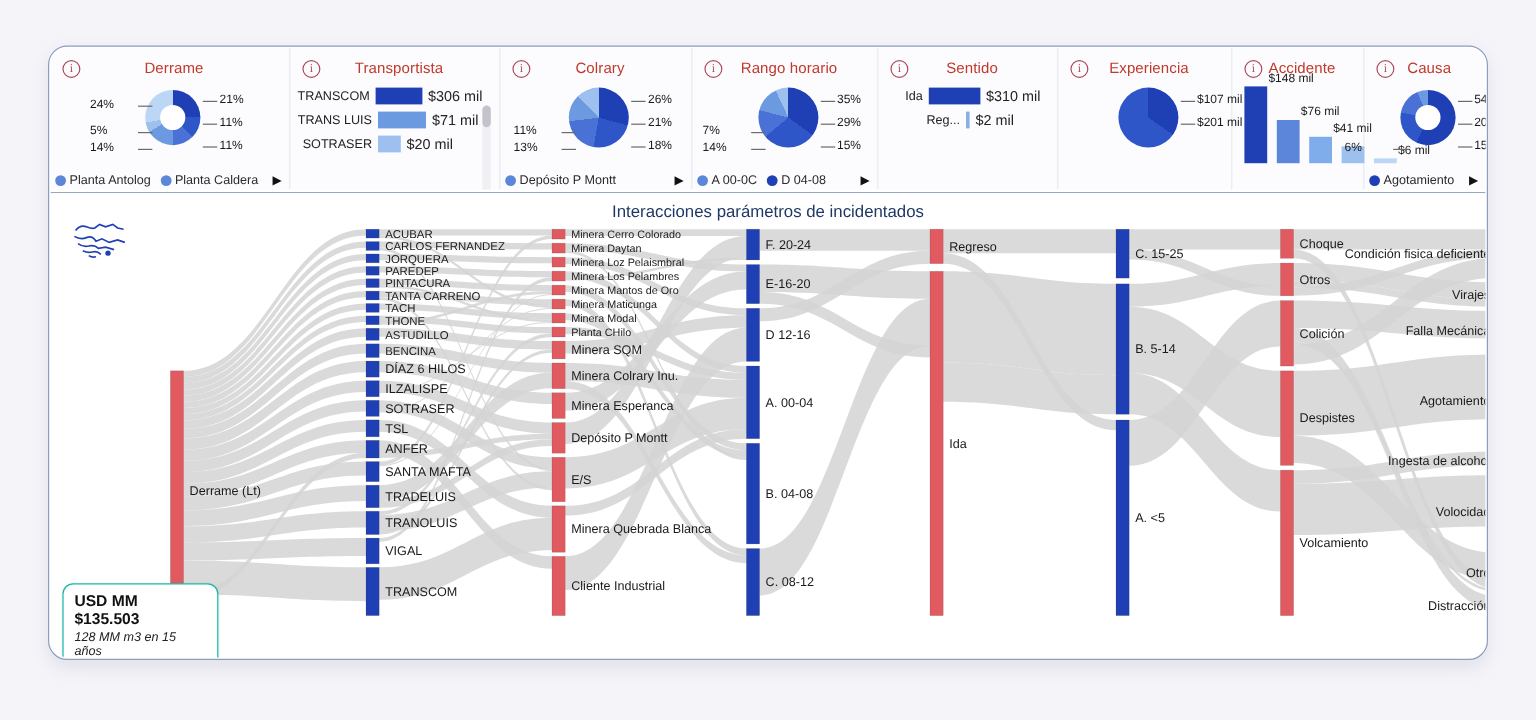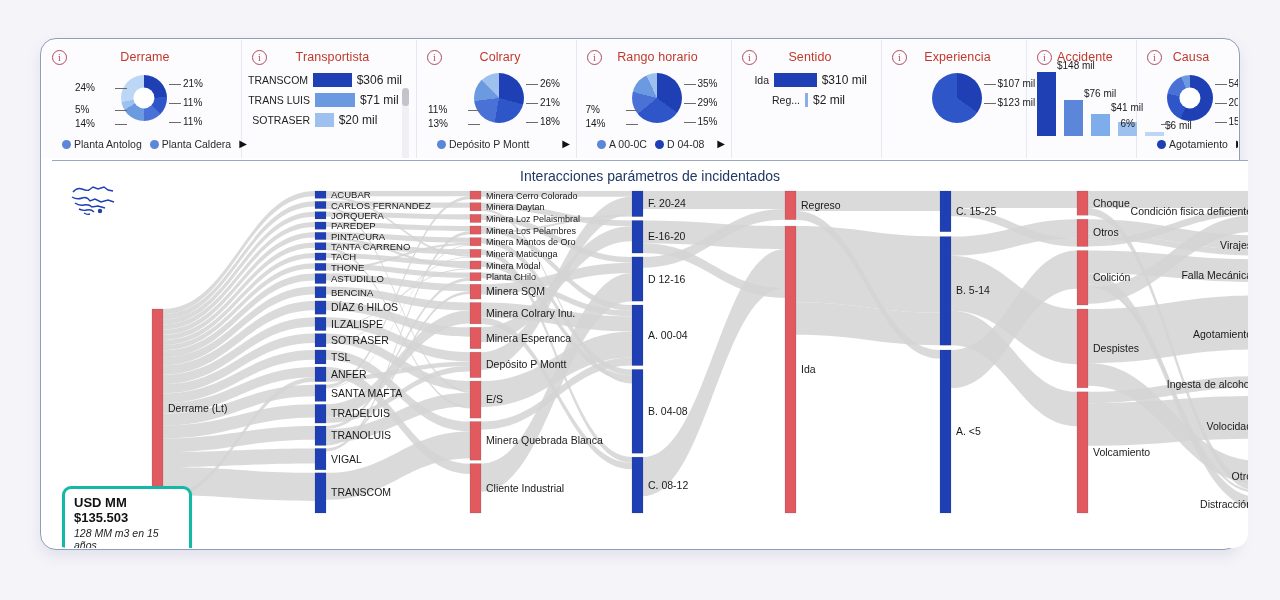--- a/index.html
+++ b/index.html
@@ -52,22 +52,22 @@
   }
   .kpi-title {
     flex: 1; text-align: center;
     font-size: 12.5px; color: #c0392b;
     letter-spacing: .1px;
     padding-right: 14px;
     white-space: nowrap;
   }
   .kpi-body { position: relative; height: 68px; }
   .kpi-legend {
-    position: absolute; bottom: 2px; left: 20px; right: 4px;
-    height: 18px; display: flex; align-items: flex-start; gap: 8px;
+    position: absolute; bottom: 2px; left: 4px; right: 4px;
+    height: 18px; display: flex; align-items: flex-end; gap: 8px;
     font-size: 10.5px; color: #2b2b2b;
   }
   .leg { display: flex; align-items: center; gap: 3px; white-space: nowrap; }
   .dot { width: 9px; height: 9px; border-radius: 50%; flex: none; }
   .leg-arrow {
     margin-left: auto; color: #111; font-size: 10px;
     width: 12px; text-align: center;
   }
 
   
@@ -105,31 +105,30 @@
   }
   .vscroll i { display: block; width: 7px; height: 18px; border-radius: 4px; background: #c3c3cb; }
 
   
   .sankey-panel {
     position: absolute; left: 42px; top: 160px;
     width: 1196px; height: 388px;
     background: #fff; border-radius: 0 0 15px 15px;
     border-top: 1.5px solid #9aa7c4;
     overflow: hidden;
-    margin-left: 10px;
   }
   .sankey-title {
     position: absolute; left: 0; right: 0; top: 7px;
     text-align: center; font-size: 14px; color: #1f3864;
   }
   .globe-icon { position: absolute; left: 18px; top: 22px; }
   .callout {
     position: absolute; left: 10px; top: 325px;
     width: 130px; padding: 6px 9px 7px;
-    border: 3px solid #14b8a6; border-radius: 9px; background: #fff;
+    border: 1px solid #14b8a6; border-radius: 9px; background: #fff;
     box-shadow: 0 1px 3px rgba(0,0,0,.08);
   }
   .callout .c1 { font-size: 13px; font-weight: bold; color: #111; }
   .callout .c2 { font-size: 10.5px; font-style: italic; color: #222; margin-top: 2px; }
 
   svg.sankey { position: absolute; left: 0; top: 0; }
 </style>
 </head>
 <body>
 
@@ -275,21 +274,21 @@
       </div>
       <div class="kpi-card" style="width: 145px;">
         <div class="kpi-head">
           <span class="info-icon">i</span>
           <span class="kpi-title">Experiencia</span>
         </div>
         <div class="kpi-body">
           <div class="pie " style="width:50px;height:50px;left:45.5px;top:5px;background:conic-gradient(from 0deg,#1f3fb5 0.00deg 125.06deg,#2f56c8 125.06deg 360.00deg);"></div>
           <span class="pct" style="left:111.5px;top:10px;">$107 mil</span>
           <span class="lead" style="left:97.5px;top:16px;width:12px;"></span>
-          <span class="pct" style="left:111.5px;top:29px;">$123 mil</span>
+          <span class="pct" style="left:111.5px;top:29px;">$201 mil</span>
           <span class="lead" style="left:97.5px;top:35px;width:12px;"></span>
         </div>
       </div>
       <div class="kpi-card" style="width: 110px;">
         <div class="kpi-head">
           <span class="info-icon">i</span>
           <span class="kpi-title">Accidente</span>
         </div>
         <div class="kpi-body">
           <div class="vbars">

